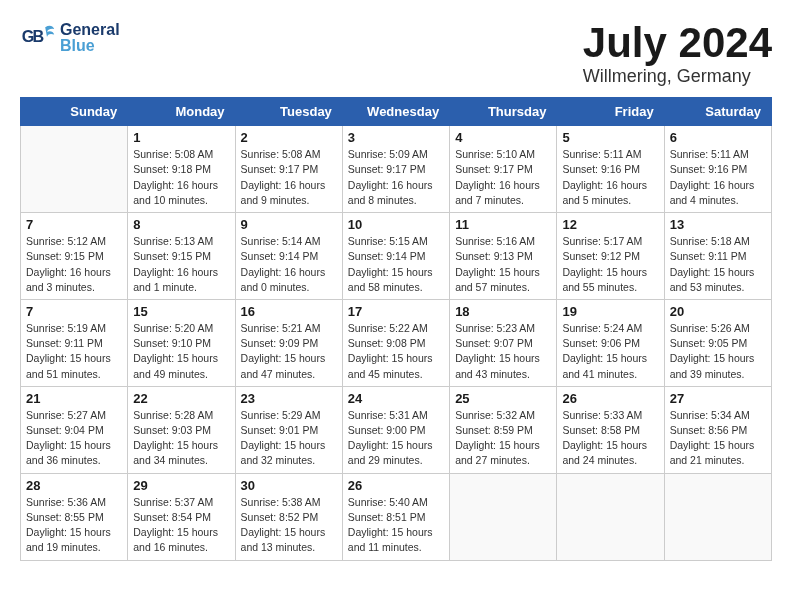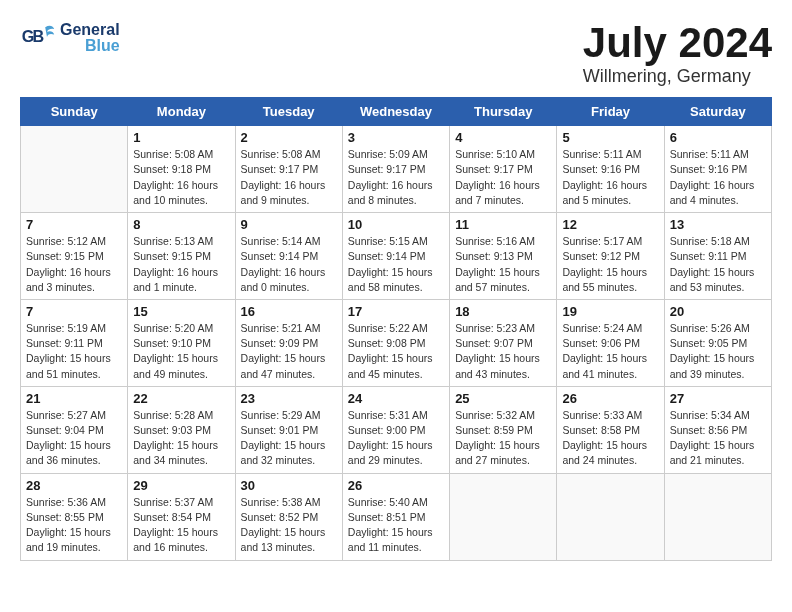--- a/index.html
+++ b/index.html
@@ -32,22 +32,22 @@
     .calendar {
       width: 100%;
       border-collapse: collapse;
       border: 1px solid #ccc;
     }
     .calendar th {
       background-color: #2b5fad;
       color: #fff;
       font-size: 13px;
       font-weight: bold;
-      padding: 6px 0;
-      text-align: center;
+      padding: 6px 10px;
+      text-align: right;
       border: 1px solid #2b5fad;
     }
     .calendar td {
       border: 1px solid #ccc;
       vertical-align: top;
       padding: 4px 5px;
       font-size: 11px;
       color: #333;
       height: 85px;
       width: calc(100% / 7);
@@ -83,21 +83,20 @@
     }
     .logo-general {
       font-size: 16px;
       font-weight: bold;
       color: #1a3a6b;
     }
     .logo-blue {
       font-size: 16px;
       font-weight: bold;
       color: #4a9fd4;
-      text-align: right;
     }
   </style>
 </head>
 <body>
 
 <div class="header">
   <div class="logo-wrapper">
     <svg class="logo-icon" viewBox="0 0 40 40">
       <text x="2" y="24" font-size="18" font-weight="bold" fill="#1a3a6b">G</text>
       <text x="14" y="24" font-size="18" font-weight="bold" fill="#1a3a6b">B</text>

